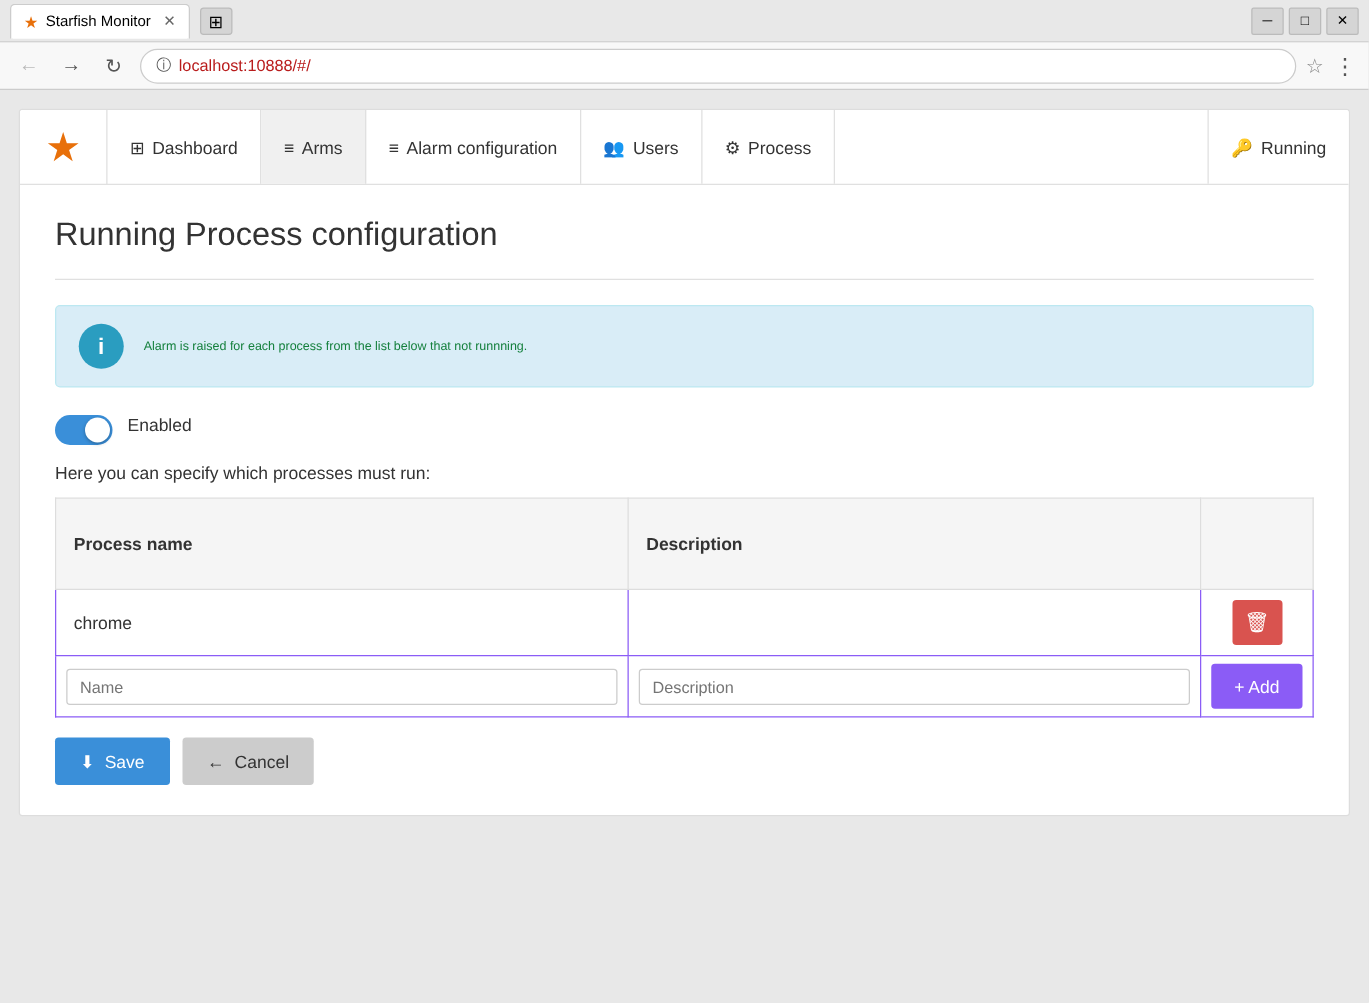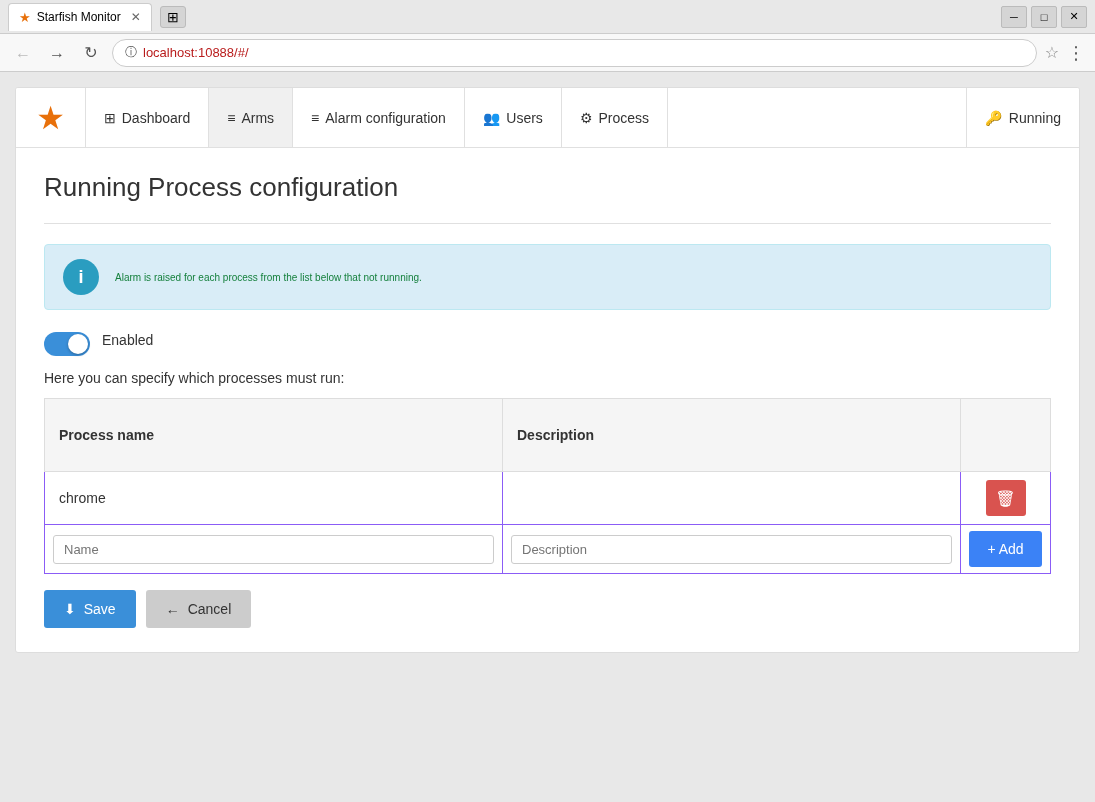--- a/index.html
+++ b/index.html
@@ -311,21 +311,21 @@
     }
     .desc-input {
       width: 100%;
       padding: 6px 10px;
       border: 1px solid #ccc;
       border-radius: 3px;
       font-size: 13px;
       color: #999;
     }
     .add-btn {
-      background: #3b82f6;
+      background: #8b5cf6;
       border: none;
       border-radius: 3px;
       color: #fff;
       padding: 7px 16px;
       font-size: 14px;
       cursor: pointer;
       width: 100%;
       display: flex;
       align-items: center;
       justify-content: center;

